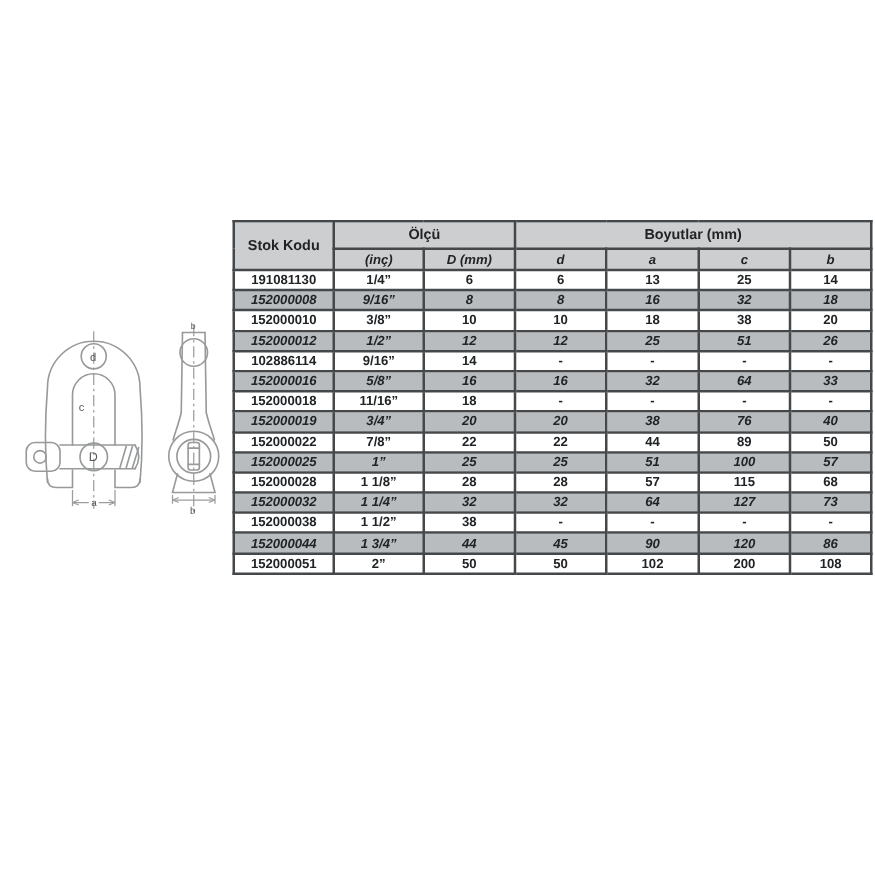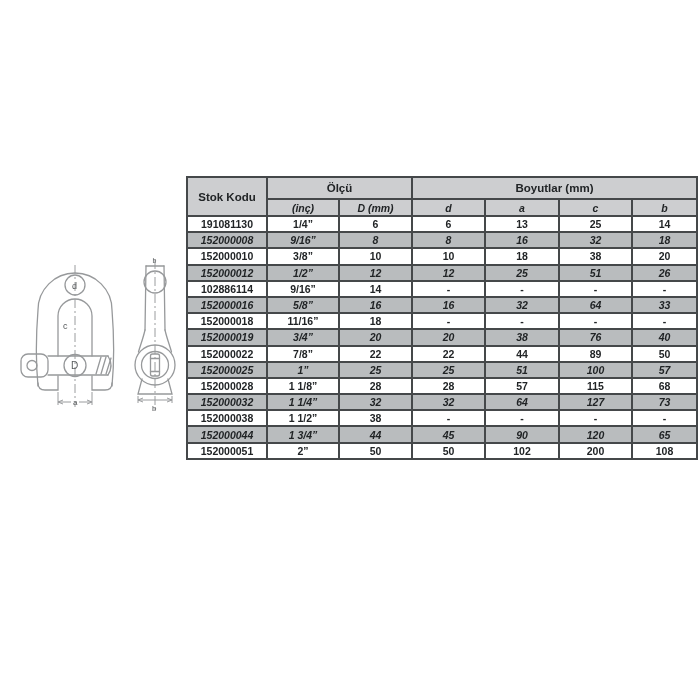--- a/index.html
+++ b/index.html
@@ -253,21 +253,21 @@
         <td>-</td>
         <td>-</td>
       </tr>
       <tr class="alt">
         <td>152000044</td>
         <td>1 3/4”</td>
         <td>44</td>
         <td>45</td>
         <td>90</td>
         <td>120</td>
-        <td>65</td>
+        <td>86</td>
       </tr>
       <tr>
         <td>152000051</td>
         <td>2”</td>
         <td>50</td>
         <td>50</td>
         <td>102</td>
         <td>200</td>
         <td>108</td>
       </tr>

